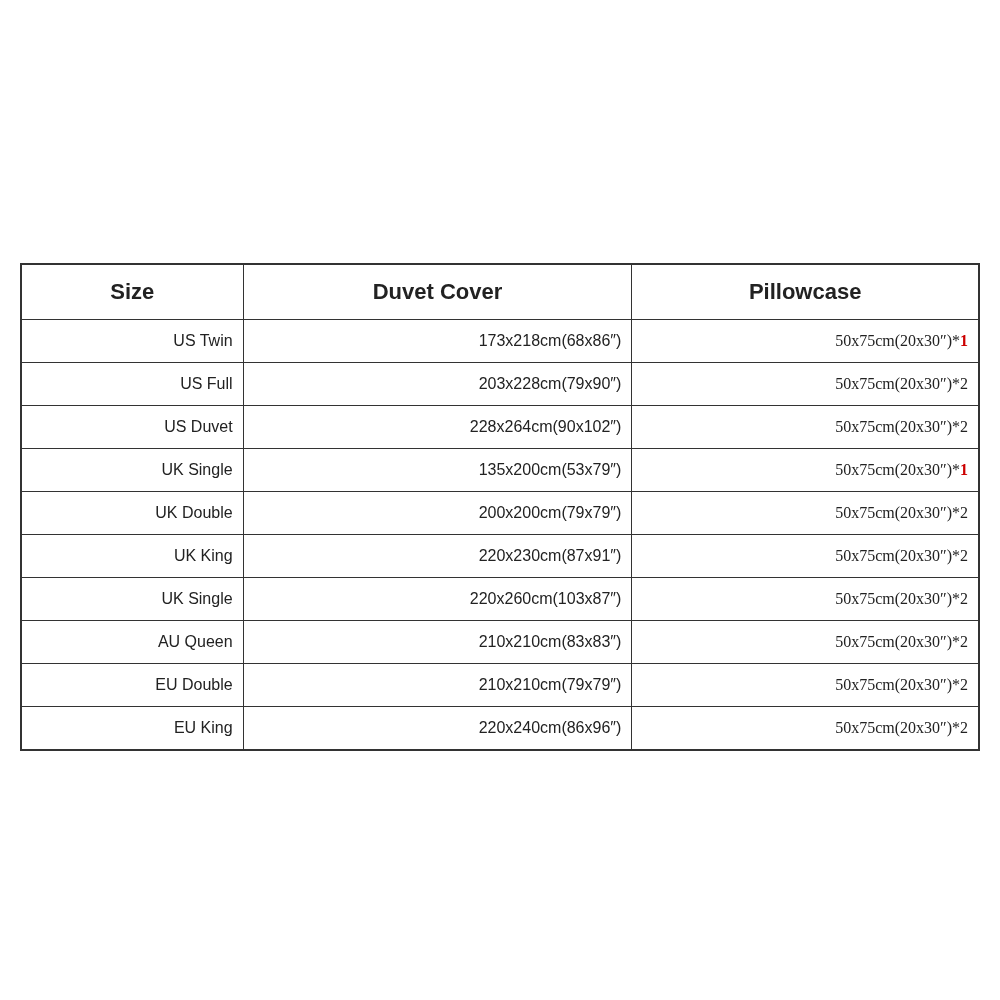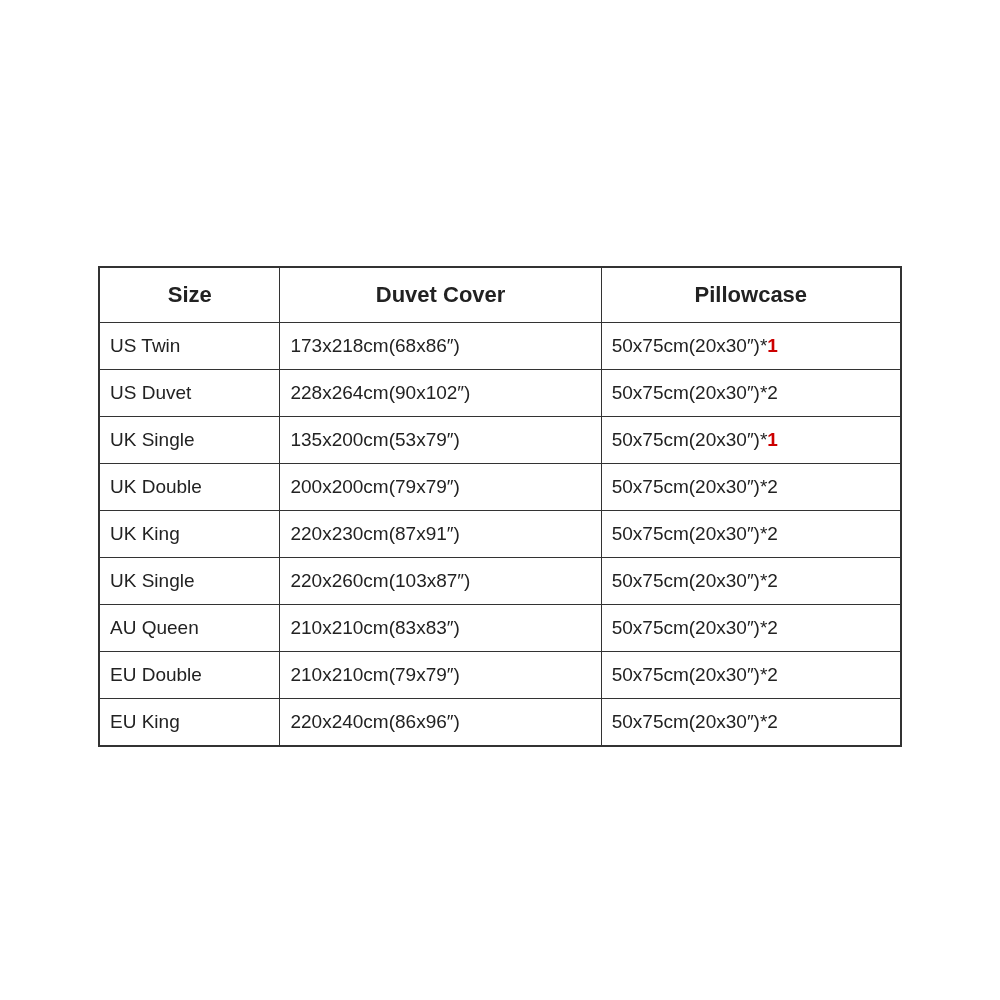--- a/index.html
+++ b/index.html
@@ -12,21 +12,21 @@
       width: 1000px;
       height: 1000px;
       background: #ffffff;
       display: flex;
       align-items: center;
       justify-content: center;
       font-family: Arial, sans-serif;
     }
 
     .table-container {
-      width: 804px;
+      width: 960px;
       border: 1.5px solid #333;
       margin-top: 13px;
     }
 
     table {
       width: 100%;
       border-collapse: collapse;
     }
 
     thead tr th {
@@ -35,52 +35,58 @@
       text-align: center;
       font-size: 22px;
       font-weight: 600;
       color: #222;
       background: #fff;
     }
 
     tbody tr td {
       border: 1.5px solid #333;
       padding: 12px 10px;
-      text-align: left;
-      font-size: 19px;
+      text-align: right;
+      font-size: 16px;
       color: #222;
       background: #fff;
     }
 
     .red-highlight {
       color: #cc0000;
       font-weight: bold;
     }
 
     .pillowcase-cell {
       white-space: nowrap;
+      font-family: Liberation Serif, serif;
     }
   </style>
 </head>
 <body>
 
 <div class="table-container">
   <table>
     <thead>
       <tr>
         <th>Size</th>
         <th>Duvet Cover</th>
         <th>Pillowcase</th>
       </tr>
     </thead>
     <tbody id="table-body">
     <tr>
           <td>US Twin</td>
           <td>173x218cm(68x86″)</td>
           <td class="pillowcase-cell"><span>50x75cm(20x30″)*</span><span class="red-highlight">1</span></td>
+        </tr>
+        <tr>
+          <td>US Full</td>
+          <td>203x228cm(79x90″)</td>
+          <td class="pillowcase-cell"><span>50x75cm(20x30″)*</span><span>2</span></td>
         </tr>
         <tr>
           <td>US Duvet</td>
           <td>228x264cm(90x102″)</td>
           <td class="pillowcase-cell"><span>50x75cm(20x30″)*</span><span>2</span></td>
         </tr>
         <tr>
           <td>UK Single</td>
           <td>135x200cm(53x79″)</td>
           <td class="pillowcase-cell"><span>50x75cm(20x30″)*</span><span class="red-highlight">1</span></td>

